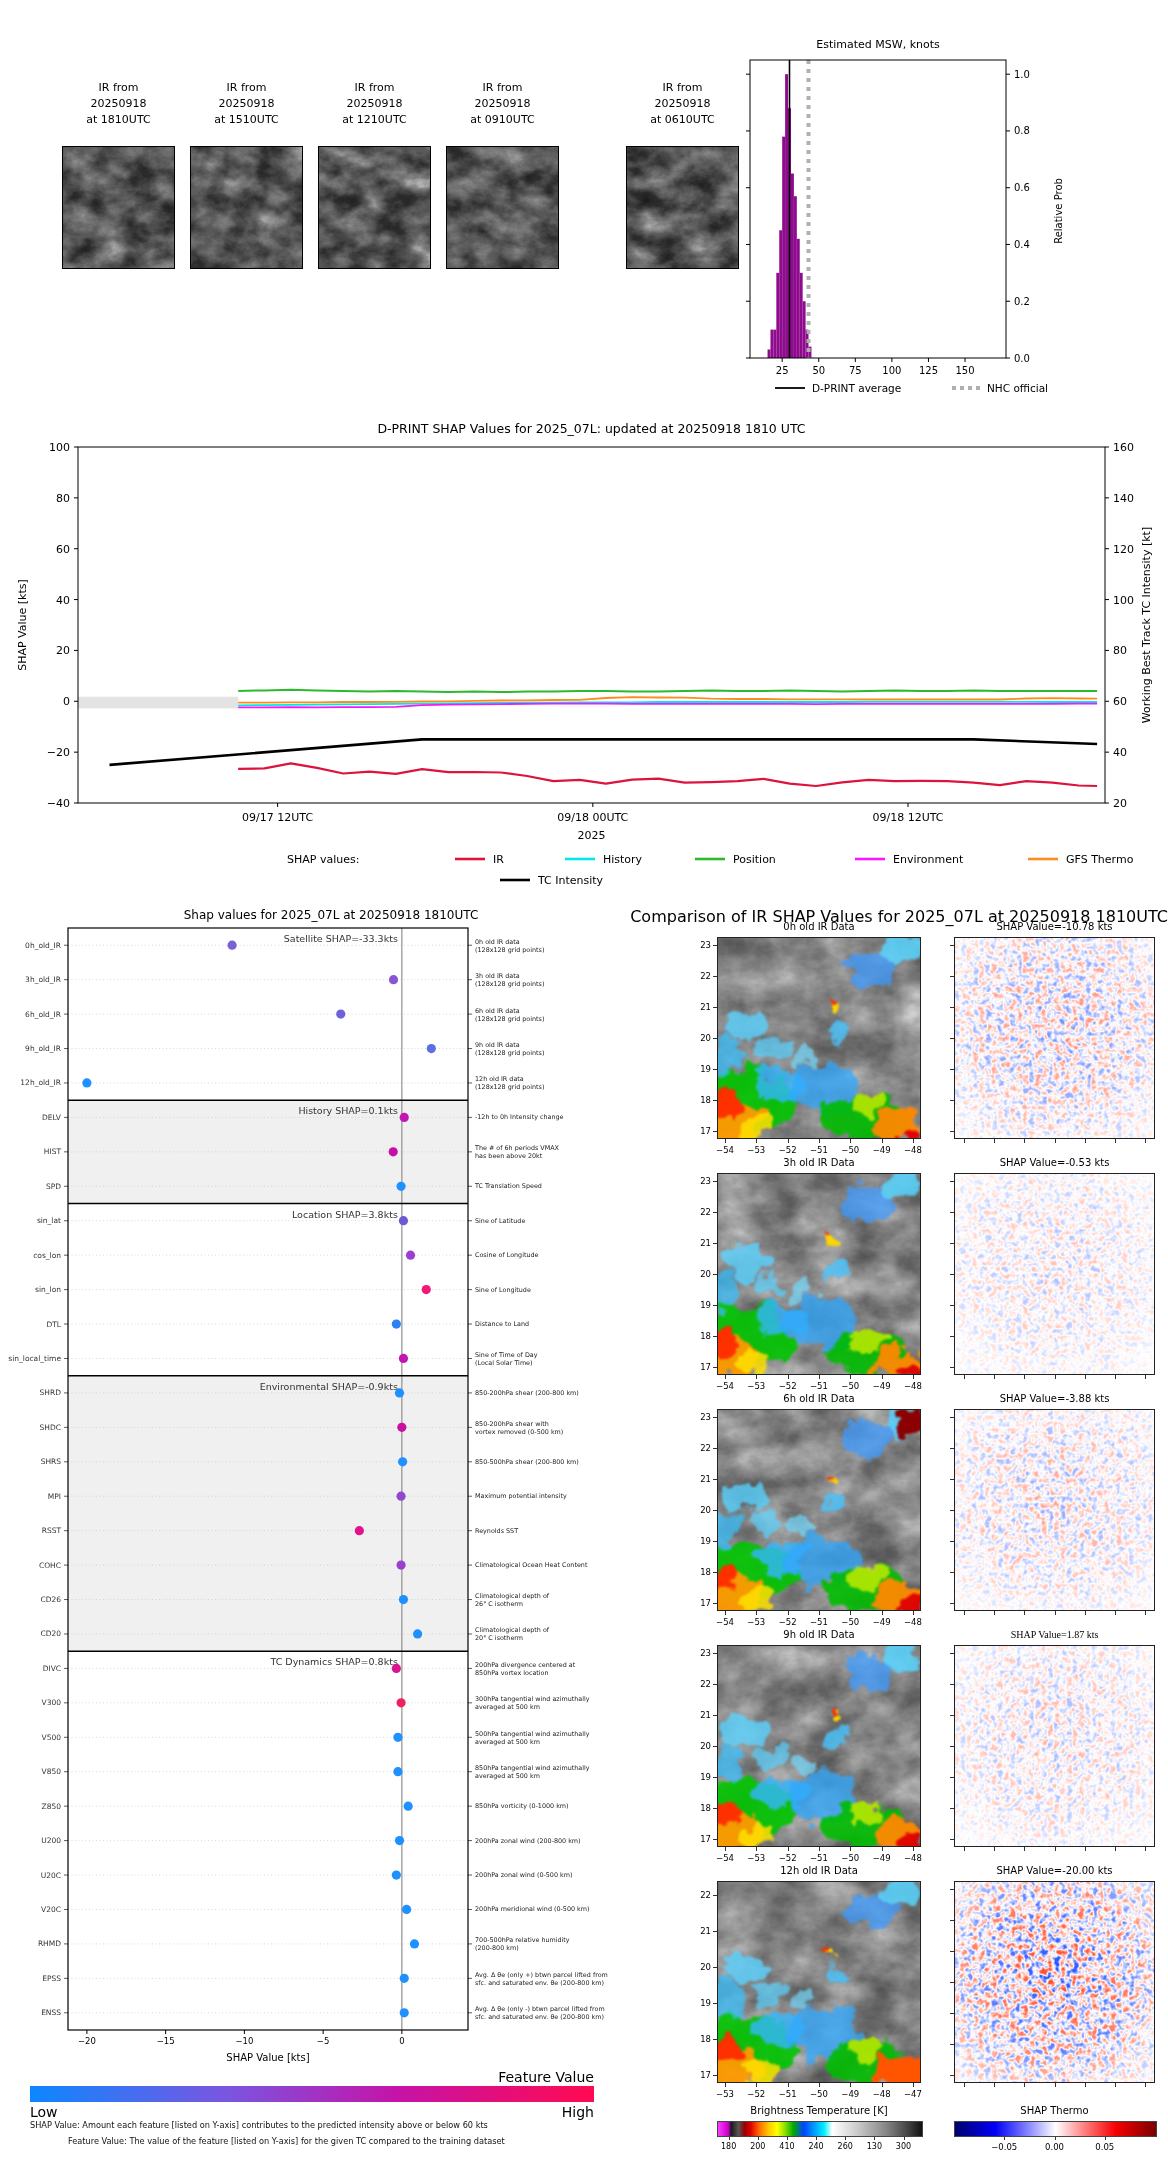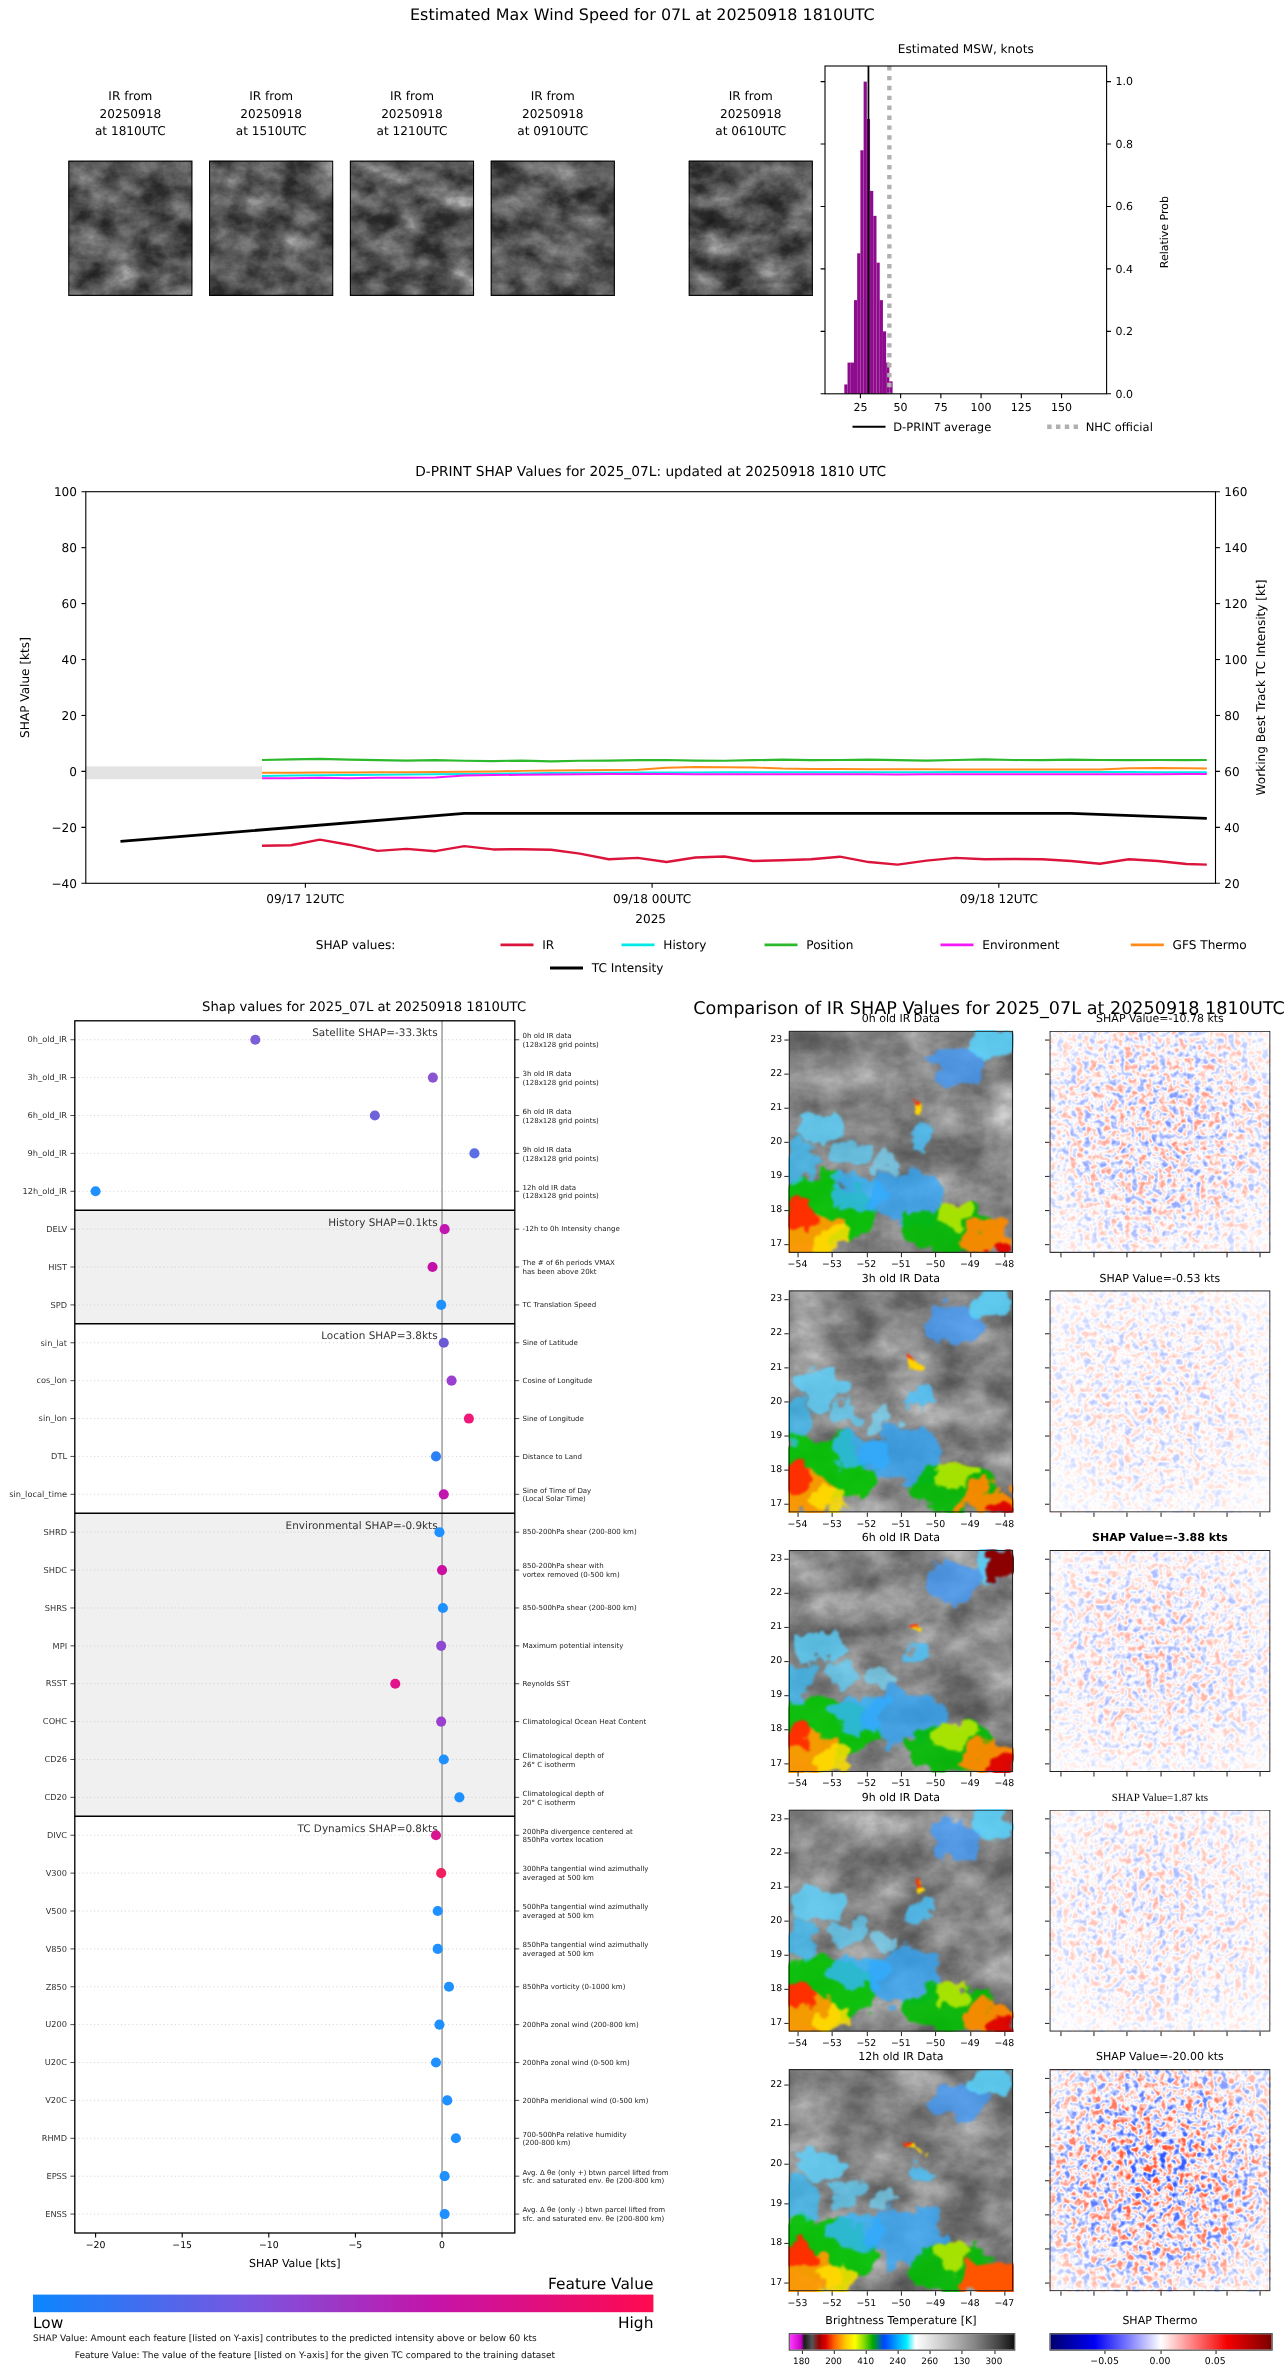--- a/index.html
+++ b/index.html
@@ -19,21 +19,20 @@
   .rowtitle{position:absolute;font-size:10px;text-align:center;}
   .cbtitle{position:absolute;font-size:10px;text-align:center;}
   .note{position:absolute;font-size:8.2px;color:#111;white-space:nowrap;}
   .note .u{}
   .small9{font-size:14px;}
 </style>
 </head>
 <body>
 
 <div class="page">
-  <div class="main-title">Estimated Max Wind Speed for 07L at 20250918 1810UTC</div>
 
   <div id="ir-thumbs">
       <div class="thumb" style="left: 62px;">
         <div class="thumb-label">
           <div>IR from</div>
           <div>20250918</div>
           <div>at 1810UTC</div>
         </div>
         <svg width="113" height="123">
         <defs>
@@ -769,21 +768,21 @@
         <div class="tickmark" style="left: 450px; top: 135px; width: 4px; height: 1px;"></div>
         <div class="tickmark" style="left: 584.68px; top: 236px; width: 1px; height: 4px;"></div>
         <div class="tickmark" style="left: 450px; top: 166px; width: 4px; height: 1px;"></div>
         <div class="tickmark" style="left: 614.85px; top: 236px; width: 1px; height: 4px;"></div>
         <div class="tickmark" style="left: 450px; top: 197px; width: 4px; height: 1px;"></div>
         <div class="tickmark" style="left: 645.02px; top: 236px; width: 1px; height: 4px;"></div>
         <div class="tickmark" style="left: 450px; top: 228px; width: 4px; height: 1px;"></div>
       </div>
       <div style="position: absolute; left: 0px; top: 472px; width: 668px; height: 236px;">
         <div class="rowtitle" style="left: 217px; top: 18px; width: 204px;">6h old IR Data</div>
-        <div class="rowtitle" style="left: 454px; top: 18px; width: 201px; font-weight: bold;">SHAP Value=-3.88 kts</div>
+        <div class="rowtitle" style="left: 454px; top: 18px; width: 201px;">SHAP Value=-3.88 kts</div>
         <div style="position: absolute; left: 0px; top: 34px; width: 668px; height: 202px;">
           <svg width="204" height="202" style="position:absolute;left:217px;">
       <defs>
         <filter id="irb2" x="-5%" y="-5%" width="110%" height="110%" color-interpolation-filters="sRGB">
           <feTurbulence type="fractalNoise" baseFrequency="0.02 0.03" numOctaves="5" seed="63" stitchTiles="stitch"></feTurbulence>
           <feColorMatrix type="saturate" values="0"></feColorMatrix>
           <feComponentTransfer>
             <feFuncR type="table" tableValues="0.2 0.4 0.65 0.95"></feFuncR>
             <feFuncG type="table" tableValues="0.2 0.4 0.65 0.95"></feFuncG>
             <feFuncB type="table" tableValues="0.2 0.4 0.65 0.95"></feFuncB>

